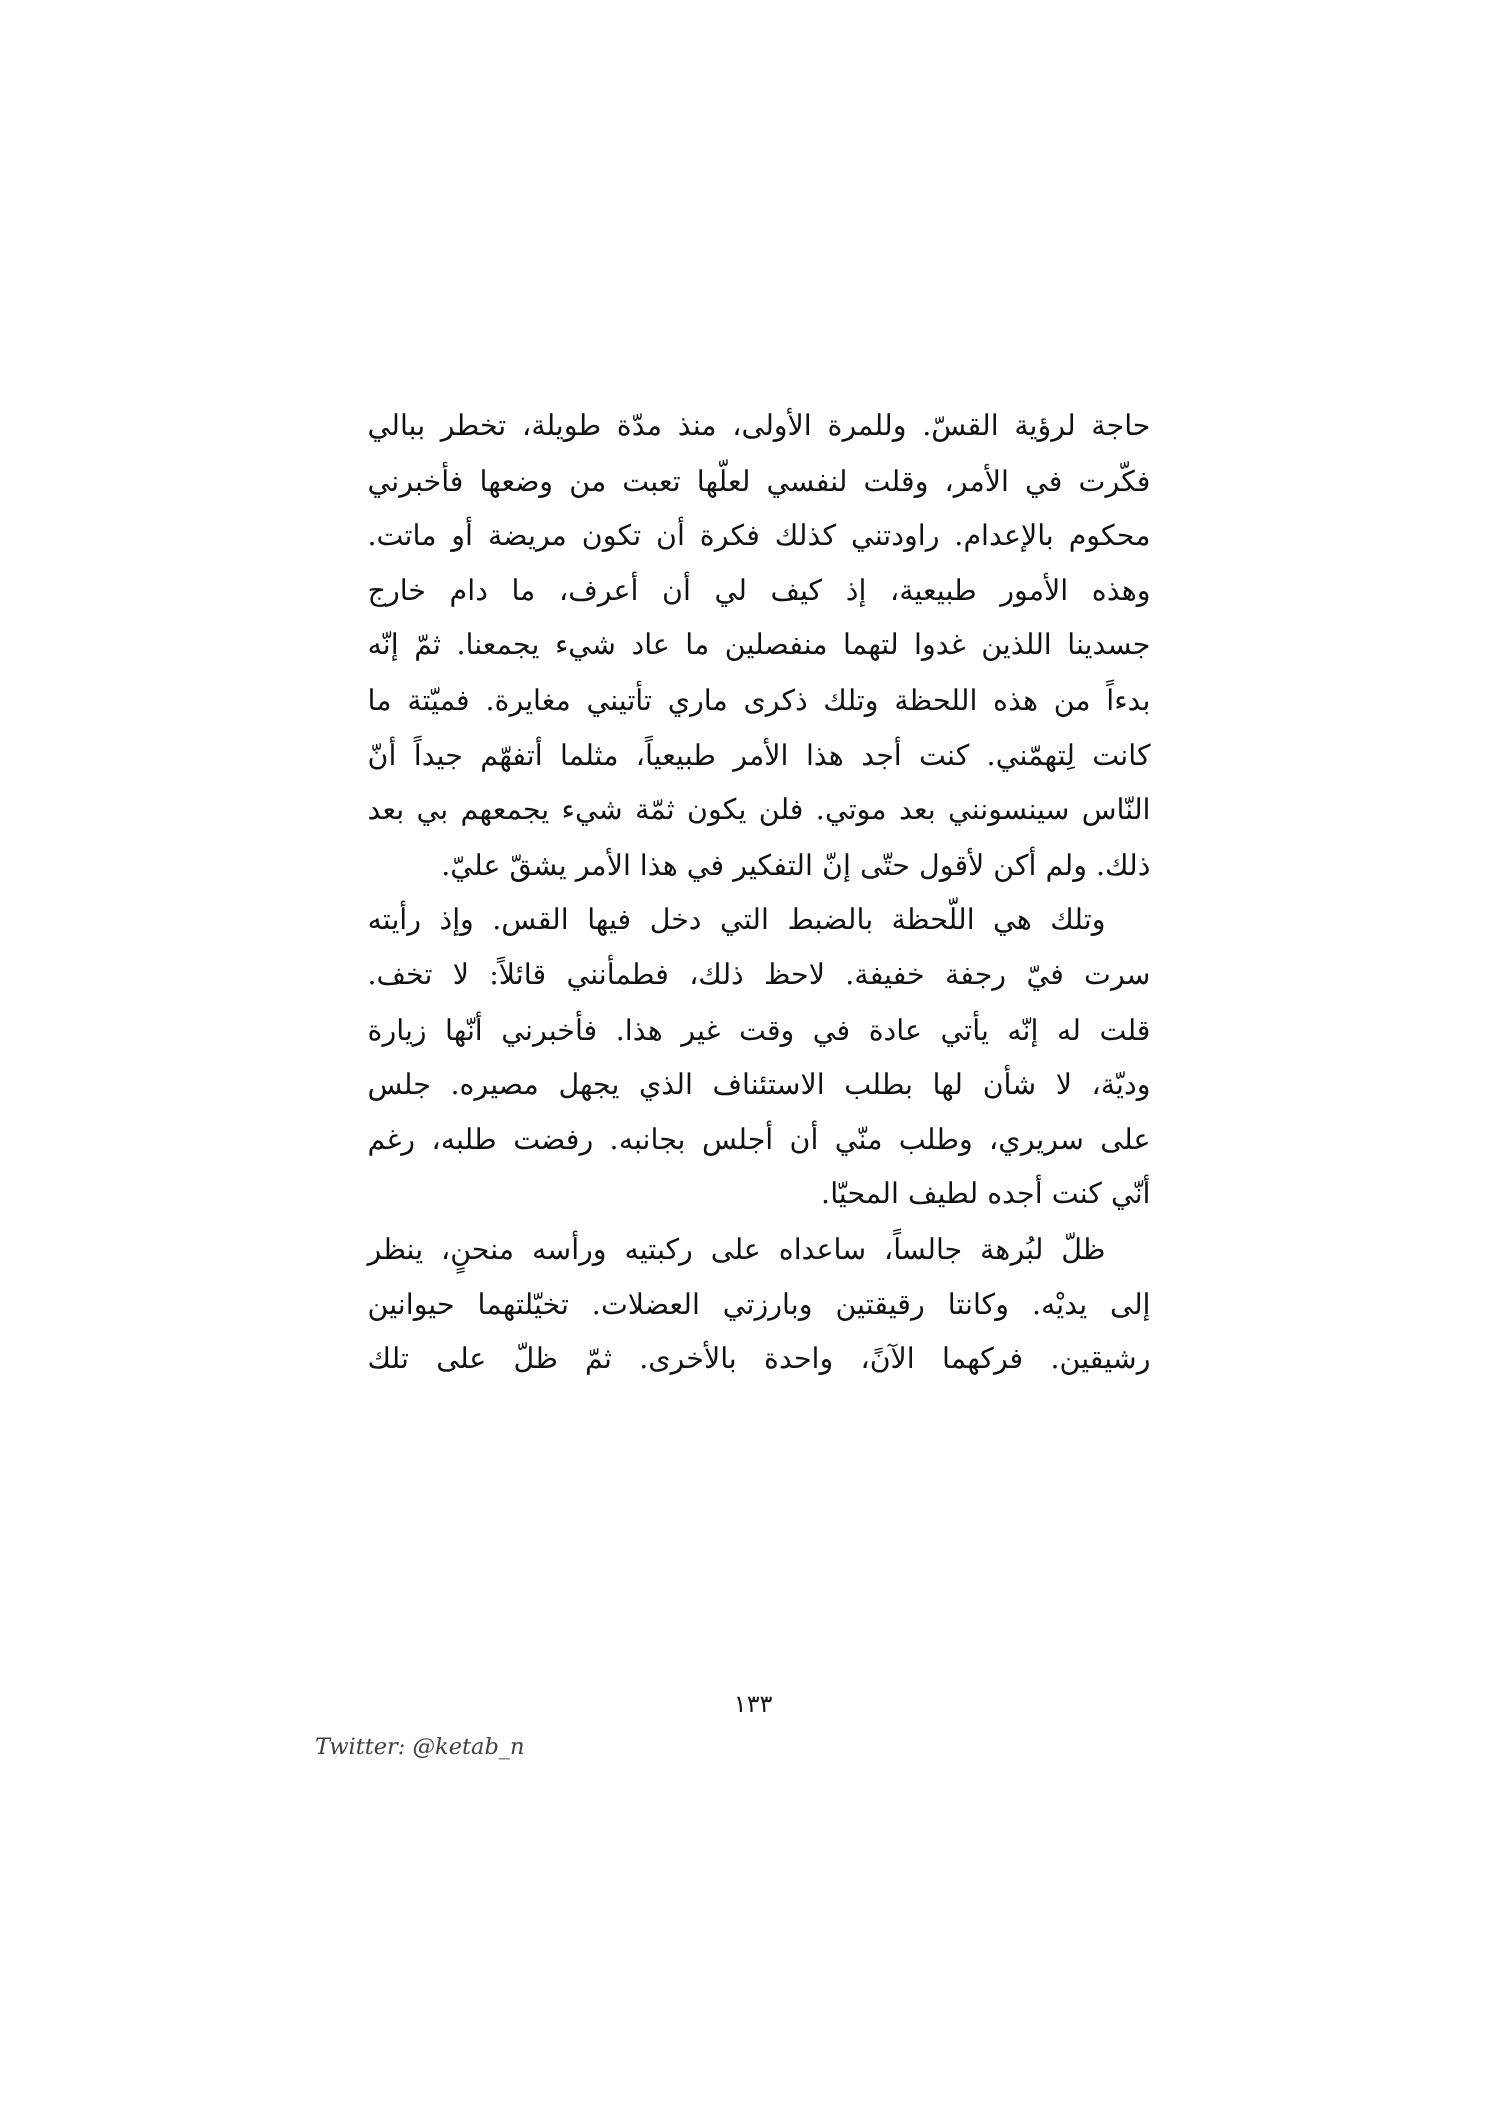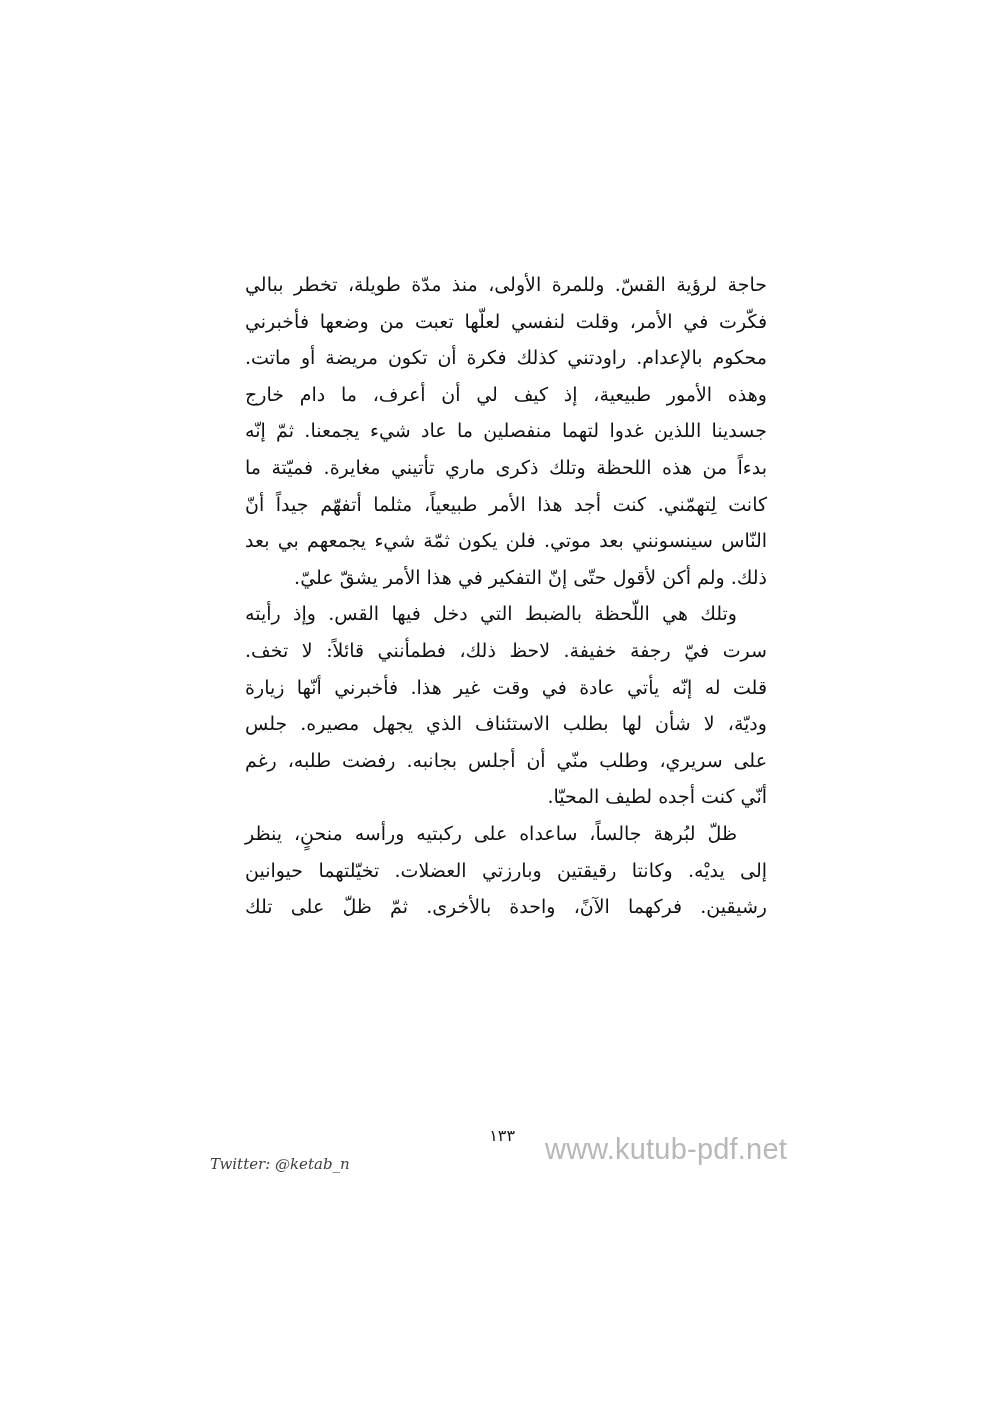--- a/index.html
+++ b/index.html
@@ -112,15 +112,14 @@
     <p class="para">
       <span class="line indent">ظلّ لبُرهة جالساً، ساعداه على ركبتيه ورأسه منحنٍ، ينظر</span>
       <span class="line">إلى يديْه. وكانتا رقيقتين وبارزتي العضلات. تخيّلتهما حيوانين</span>
       <span class="line">رشيقين. فركهما الآنً، واحدة بالأخرى. ثمّ ظلّ على تلك</span>
     </p>
 
   </div>
 
   <div class="footer-twitter">Twitter: @ketab_n</div>
   <div class="footer-pagenum">١٣٣</div>
-  <div class="footer-watermark">www.kutub-pdf.net</div>
 
 </div>
 
 </body></html>

